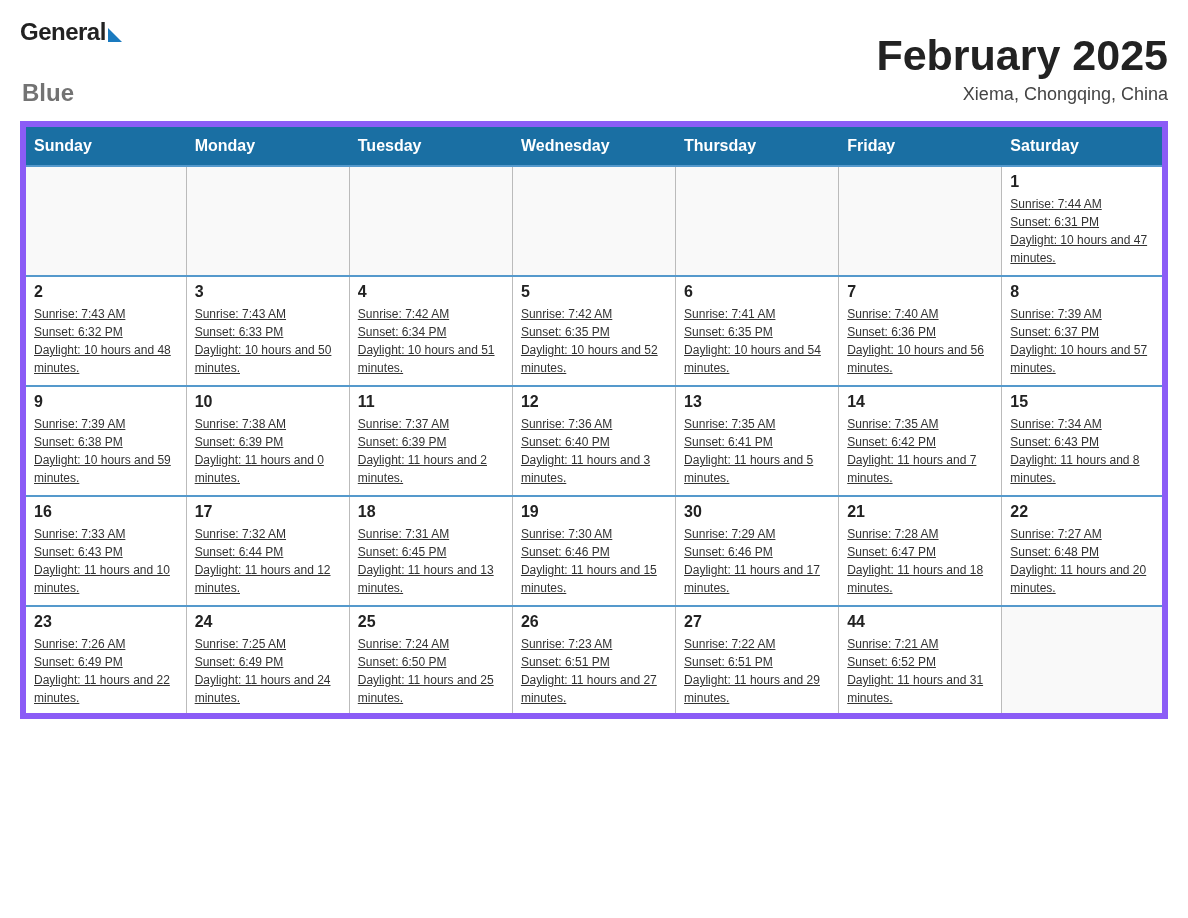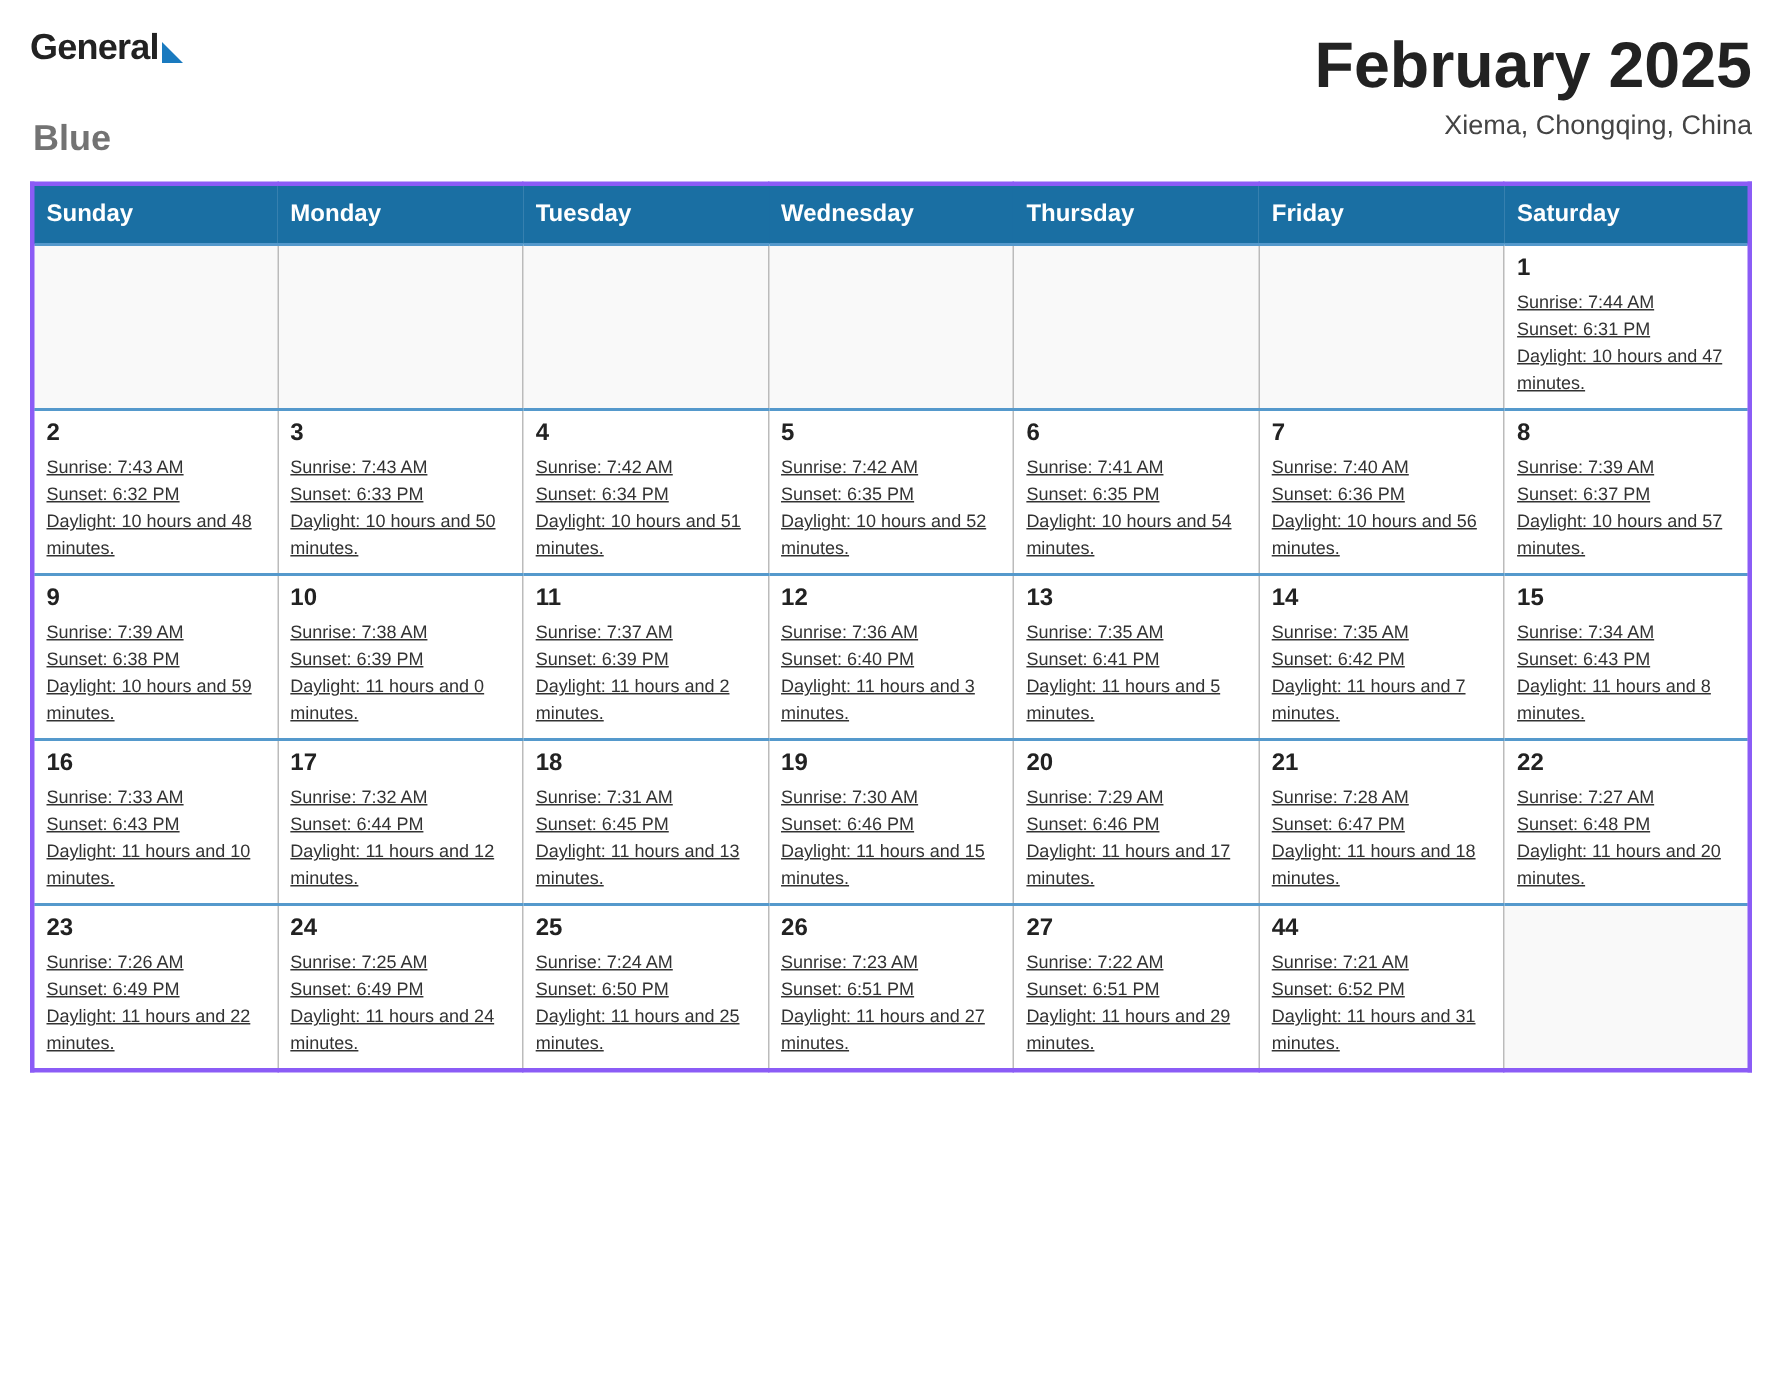--- a/index.html
+++ b/index.html
@@ -6,40 +6,40 @@
     body {
       font-family: Arial, sans-serif;
       background: #fff;
       padding: 20px;
       width: 1188px;
       min-height: 918px;
     }
     .header {
       display: flex;
       justify-content: space-between;
-      align-items: flex-start;
+      align-items: flex-end;
       margin-bottom: 16px;
     }
     .title-section {
       text-align: right;
     }
     .month-title {
       font-size: 43px;
       font-weight: bold;
       color: #222;
     }
     .location {
       font-size: 18px;
       color: #444;
       margin-top: 4px;
     }
     .calendar {
       width: 100%;
       border-collapse: collapse;
-      border: 3px solid #8b5cf6;
+      border: 6px solid #8b5cf6;
     }
     .calendar th {
       background: #1a6fa3;
       color: #fff;
       font-size: 16px;
       font-weight: bold;
       padding: 10px 8px;
       text-align: left;
       border: 1px solid #1a6fa3;
     }
@@ -216,21 +216,21 @@
         </td>
         <td>
           <span class="day-number">18</span>
           <div class="day-info">Sunrise: 7:31 AM<br>Sunset: 6:45 PM<br>Daylight: 11 hours and 13 minutes.</div>
         </td>
         <td>
           <span class="day-number">19</span>
           <div class="day-info">Sunrise: 7:30 AM<br>Sunset: 6:46 PM<br>Daylight: 11 hours and 15 minutes.</div>
         </td>
         <td>
-          <span class="day-number">20</span>
+          <span class="day-number">30</span>
           <div class="day-info">Sunrise: 7:29 AM<br>Sunset: 6:46 PM<br>Daylight: 11 hours and 17 minutes.</div>
         </td>
         <td>
           <span class="day-number">21</span>
           <div class="day-info">Sunrise: 7:28 AM<br>Sunset: 6:47 PM<br>Daylight: 11 hours and 18 minutes.</div>
         </td>
         <td>
           <span class="day-number">22</span>
           <div class="day-info">Sunrise: 7:27 AM<br>Sunset: 6:48 PM<br>Daylight: 11 hours and 20 minutes.</div>
         </td>

